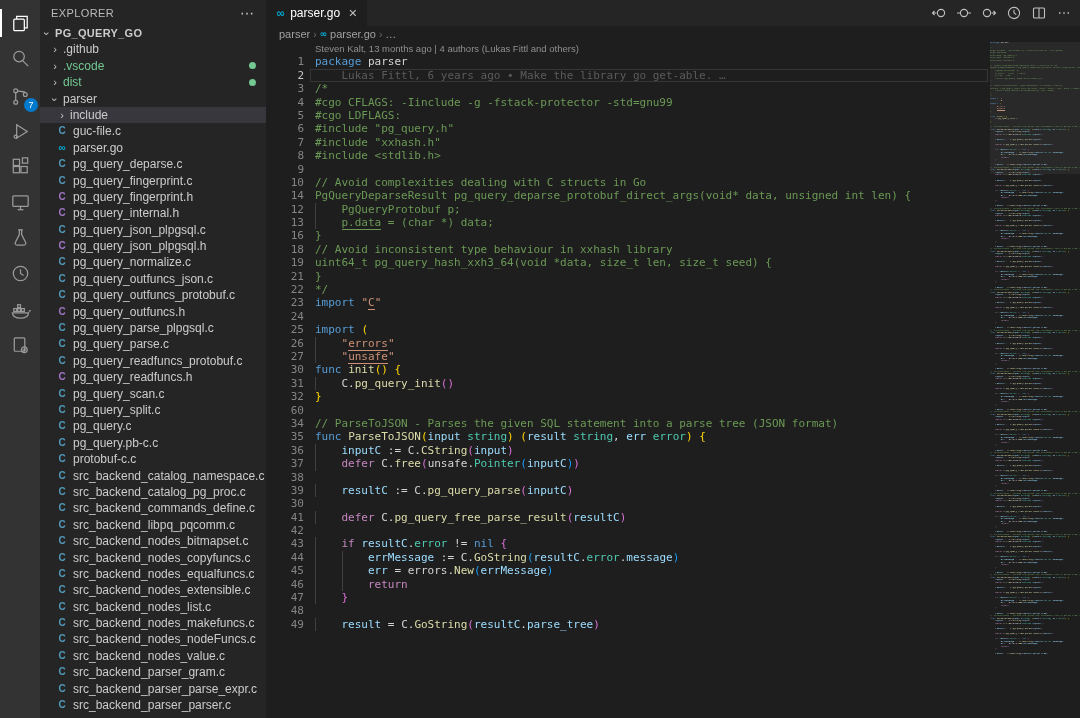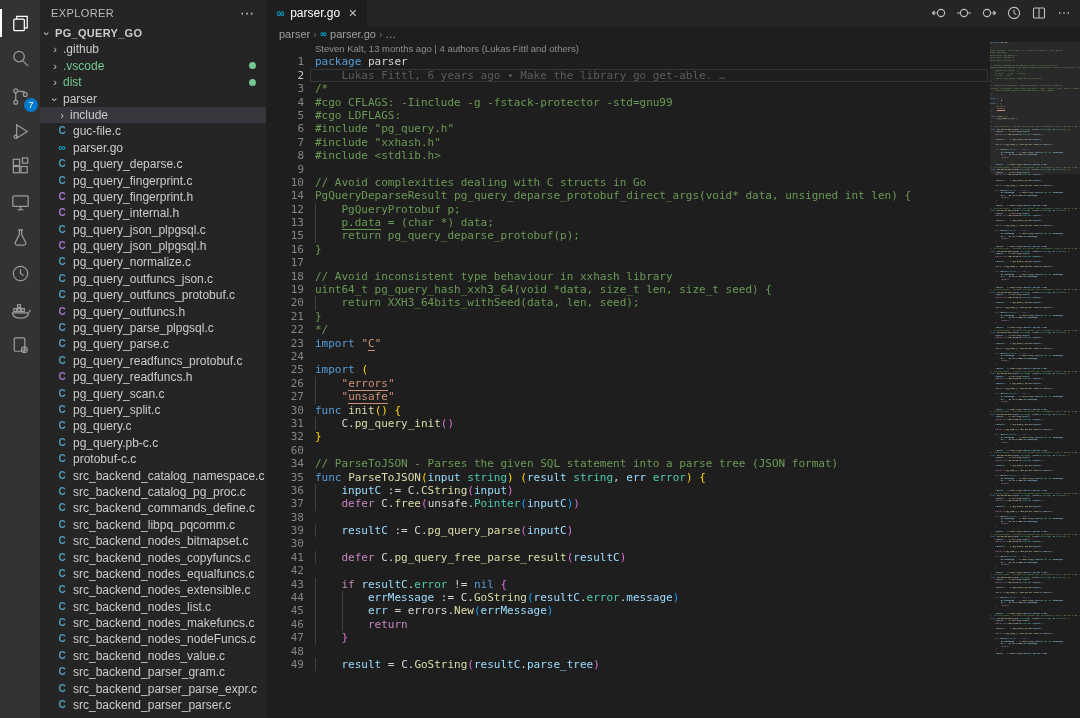--- a/index.html
+++ b/index.html
@@ -371,26 +371,23 @@
       <div class="crow"><span class="gut">4</span><span class="ctext"><span class="tk" style="color: rgb(106, 153, 85);">#cgo CFLAGS: -Iinclude -g -fstack-protector -std=gnu99</span></span></div>
       <div class="crow"><span class="gut">5</span><span class="ctext"><span class="tk" style="color: rgb(106, 153, 85);">#cgo LDFLAGS:</span></span></div>
       <div class="crow"><span class="gut">6</span><span class="ctext"><span class="tk" style="color: rgb(106, 153, 85);">#include "pg_query.h"</span></span></div>
       <div class="crow"><span class="gut">7</span><span class="ctext"><span class="tk" style="color: rgb(106, 153, 85);">#include "xxhash.h"</span></span></div>
       <div class="crow"><span class="gut">8</span><span class="ctext"><span class="tk" style="color: rgb(106, 153, 85);">#include &lt;stdlib.h&gt;</span></span></div>
       <div class="crow"><span class="gut">9</span><span class="ctext"></span></div>
       <div class="crow"><span class="gut">10</span><span class="ctext"><span class="tk" style="color: rgb(106, 153, 85);">// Avoid complexities dealing with C structs in Go</span></span></div>
       <div class="crow"><span class="gut">14</span><span class="ctext"><span class="tk" style="color: rgb(106, 153, 85);">PgQueryDeparseResult pg_query_deparse_protobuf_direct_args(void* data, unsigned int len) {</span></span></div>
       <div class="crow"><span class="gut">12</span><span class="ctext"><span class="tk" style="color: rgb(106, 153, 85);">    PgQueryProtobuf p;</span></span><span class="guide" style="left: 49px;"></span></div>
       <div class="crow"><span class="gut">13</span><span class="ctext"><span class="tk" style="color: rgb(106, 153, 85);">    </span><span class="tk" style="color: rgb(106, 153, 85); border-bottom: 1px solid rgb(106, 153, 85);">p.data</span><span class="tk" style="color: rgb(106, 153, 85);"> = (char *) data;</span></span><span class="guide" style="left: 49px;"></span></div>
-      <div class="crow"><span class="gut">15</span><span class="ctext"><span class="tk" style="color: rgb(106, 153, 85);">    return pg_query_deparse_protobuf(p);</span></span><span class="guide" style="left: 49px;"></span></div>
       <div class="crow"><span class="gut">16</span><span class="ctext"><span class="tk" style="color: rgb(106, 153, 85);">}</span></span></div>
-      <div class="crow"><span class="gut">17</span><span class="ctext"></span></div>
       <div class="crow"><span class="gut">18</span><span class="ctext"><span class="tk" style="color: rgb(106, 153, 85);">// Avoid inconsistent type behaviour in xxhash library</span></span></div>
       <div class="crow"><span class="gut">19</span><span class="ctext"><span class="tk" style="color: rgb(106, 153, 85);">uint64_t pg_query_hash_xxh3_64(void *data, size_t len, size_t seed) {</span></span></div>
-      <div class="crow"><span class="gut">20</span><span class="ctext"><span class="tk" style="color: rgb(106, 153, 85);">    return XXH3_64bits_withSeed(data, len, seed);</span></span><span class="guide" style="left: 49px;"></span></div>
       <div class="crow"><span class="gut">21</span><span class="ctext"><span class="tk" style="color: rgb(106, 153, 85);">}</span></span></div>
       <div class="crow"><span class="gut">22</span><span class="ctext"><span class="tk" style="color: rgb(106, 153, 85);">*/</span></span></div>
       <div class="crow"><span class="gut">23</span><span class="ctext"><span class="tk" style="color: rgb(86, 156, 214);">import</span><span class="tk" style="color: rgb(212, 212, 212);"> </span><span class="tk" style="color: rgb(206, 145, 120);">"</span><span class="tk" style="color: rgb(206, 145, 120); border-bottom: 1px solid rgb(206, 145, 120);">C</span><span class="tk" style="color: rgb(206, 145, 120);">"</span></span></div>
       <div class="crow"><span class="gut">24</span><span class="ctext"></span></div>
       <div class="crow"><span class="gut">25</span><span class="ctext"><span class="tk" style="color: rgb(86, 156, 214);">import</span><span class="tk" style="color: rgb(212, 212, 212);"> </span><span class="tk" style="color: rgb(255, 215, 0);">(</span></span></div>
       <div class="crow"><span class="gut">26</span><span class="ctext"><span class="tk" style="color: rgb(212, 212, 212);">    </span><span class="tk" style="color: rgb(206, 145, 120);">"</span><span class="tk" style="color: rgb(206, 145, 120); border-bottom: 1px solid rgb(206, 145, 120);">errors</span><span class="tk" style="color: rgb(206, 145, 120);">"</span></span><span class="guide" style="left: 49px;"></span></div>
       <div class="crow"><span class="gut">27</span><span class="ctext"><span class="tk" style="color: rgb(212, 212, 212);">    </span><span class="tk" style="color: rgb(206, 145, 120);">"</span><span class="tk" style="color: rgb(206, 145, 120); border-bottom: 1px solid rgb(206, 145, 120);">unsafe</span><span class="tk" style="color: rgb(206, 145, 120);">"</span></span><span class="guide" style="left: 49px;"></span></div>
       <div class="crow"><span class="gut">30</span><span class="ctext"><span class="tk" style="color: rgb(86, 156, 214);">func</span><span class="tk" style="color: rgb(212, 212, 212);"> </span><span class="tk" style="color: rgb(220, 220, 170);">init</span><span class="tk" style="color: rgb(255, 215, 0);">()</span><span class="tk" style="color: rgb(212, 212, 212);"> </span><span class="tk" style="color: rgb(255, 215, 0);">{</span></span></div>
       <div class="crow"><span class="gut">31</span><span class="ctext"><span class="tk" style="color: rgb(212, 212, 212);">    </span><span class="tk" style="color: rgb(212, 212, 212);">C.</span><span class="tk" style="color: rgb(220, 220, 170);">pg_query_init</span><span class="tk" style="color: rgb(218, 112, 214);">()</span></span><span class="guide" style="left: 49px;"></span></div>
       <div class="crow"><span class="gut">32</span><span class="ctext"><span class="tk" style="color: rgb(255, 215, 0);">}</span></span></div>

